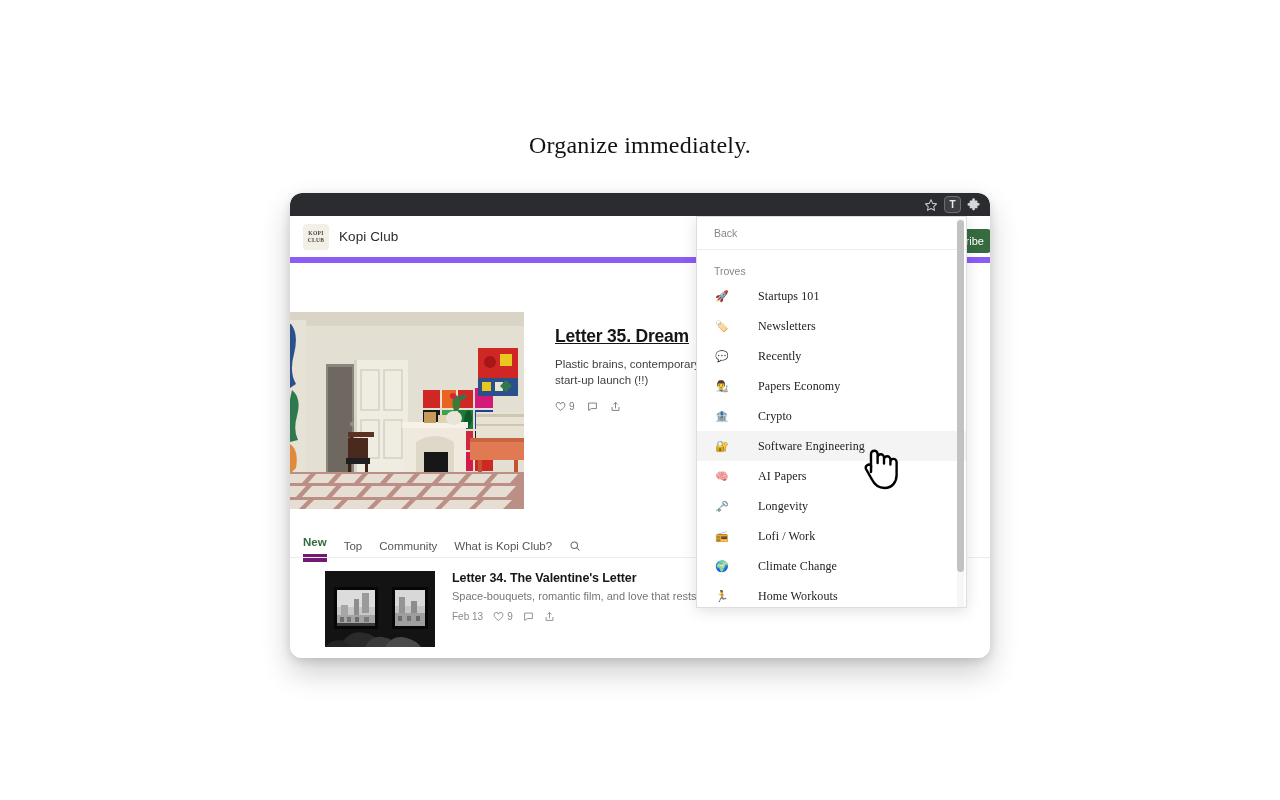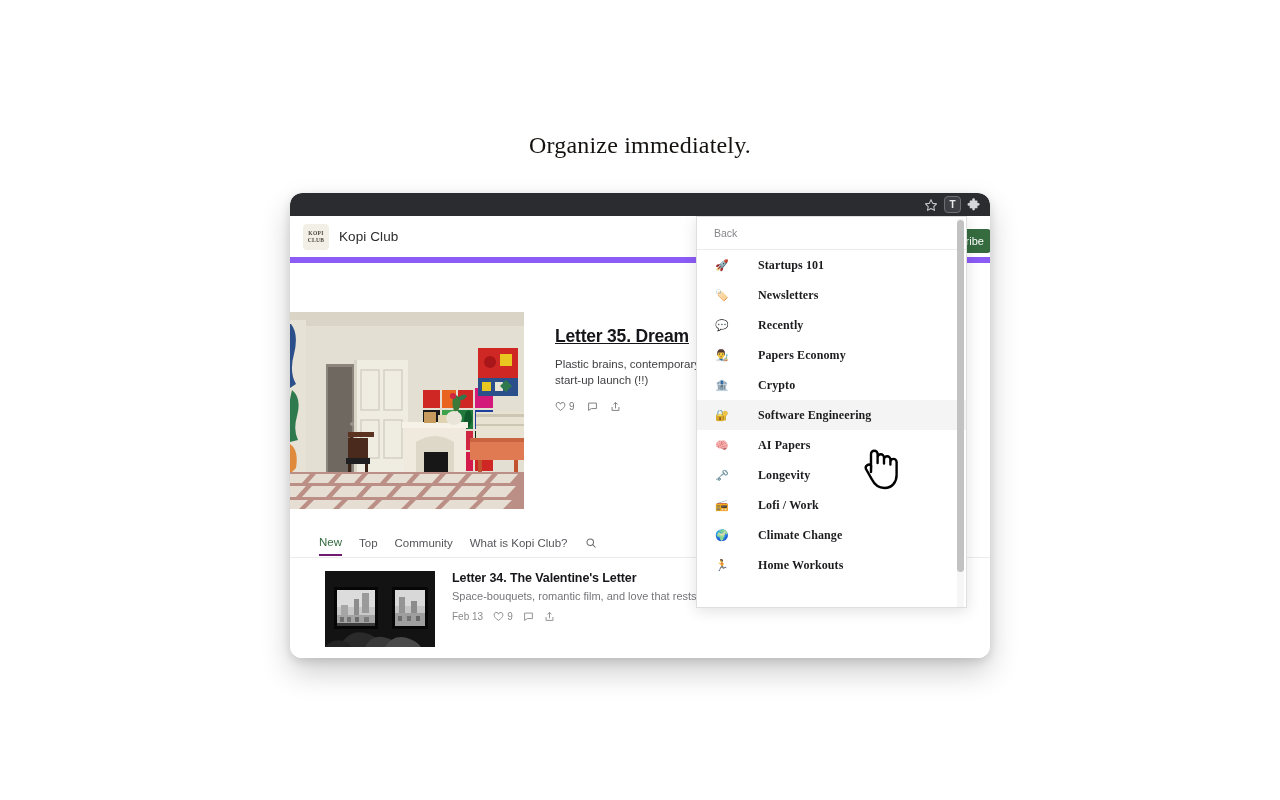--- a/index.html
+++ b/index.html
@@ -137,23 +137,22 @@
   .meta-item svg { display: block; }
 
   
   .tabs {
     position: absolute; left: 13px; top: 320px;
     display: flex; align-items: center; gap: 17px;
     font-size: 11.5px;
   }
   .tab { color: #55565a; padding-bottom: 6px; }
   .tab.active {
-    color: #356b3f; font-weight: 400;
-    border-bottom: 2px solid #701a75;
-    margin-left: 16px;
+    color: #356b3f; font-weight: 700;
+    border-bottom: 8px solid #701a75;
   }
   .tab-search { display: flex; align-items: center; padding-bottom: 6px; }
   .tabs-rule {
     position: absolute; left: 0; top: 341px;
     width: 700px; height: 1px; background: #ececec;
   }
 
   
   .article-row {
     position: absolute; left: 11px; top: 355px;
@@ -211,21 +210,21 @@
   }
   .trove-item.selected { background: #f4f4f4; }
   .trove-ico {
     width: 16px; text-align: center;
     font-size: 11px; line-height: 1;
     filter: saturate(0.85);
   }
   .trove-label {
     margin-left: 28px;
     font-family: "Liberation Serif", serif;
-    font-size: 12px; font-weight: 700;
+    font-size: 12px; font-weight: 400;
     color: #1c1c1f;
     letter-spacing: 0.1px;
   }
   .panel-scroll-track {
     position: absolute; right: 2px; top: 2px;
     width: 7px; height: 388px;
     background: #f6f6f6;
   }
   .panel-scroll-thumb {
     position: absolute; right: 2px; top: 3px;
@@ -486,20 +485,21 @@
                 <path d="M7.5 7.5L12 3l4.5 4.5"></path>
                 <path d="M4.5 13v7.5h15V13"></path>
             </svg>
           </span>
         </div>
       </div>
     </div>
 
     <div class="panel">
       <div class="panel-back">Back</div>
+      <div class="panel-section">Troves</div>
       <div class="trove-list">
         <div class="trove-item">
           <span class="trove-ico">🚀</span>
           <span class="trove-label">Startups 101</span>
         </div>
         <div class="trove-item">
           <span class="trove-ico">🏷️</span>
           <span class="trove-label">Newsletters</span>
         </div>
         <div class="trove-item">

